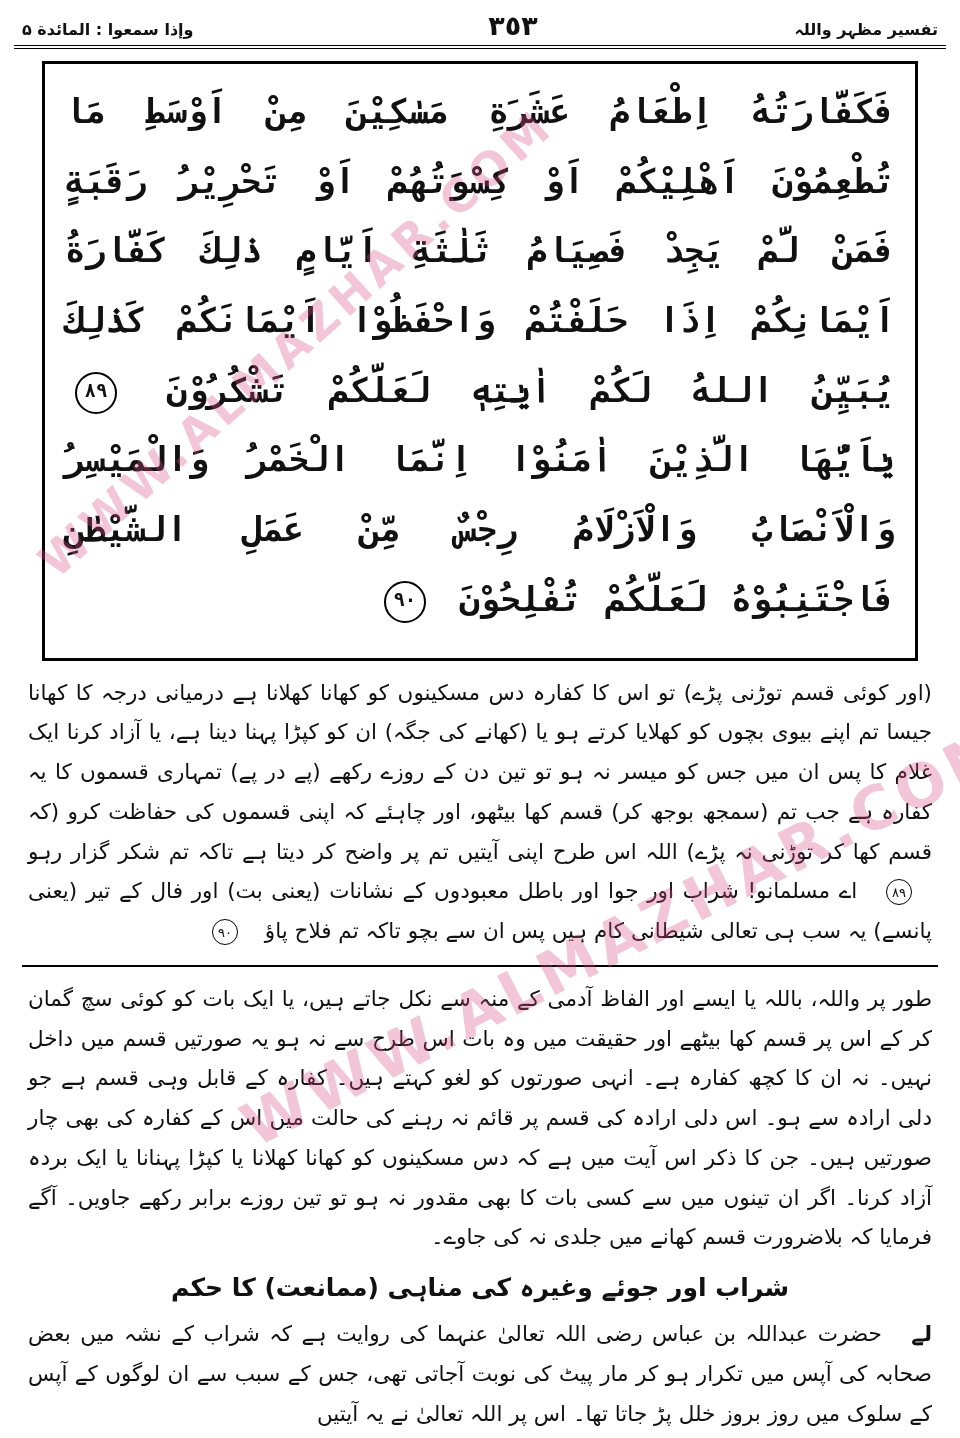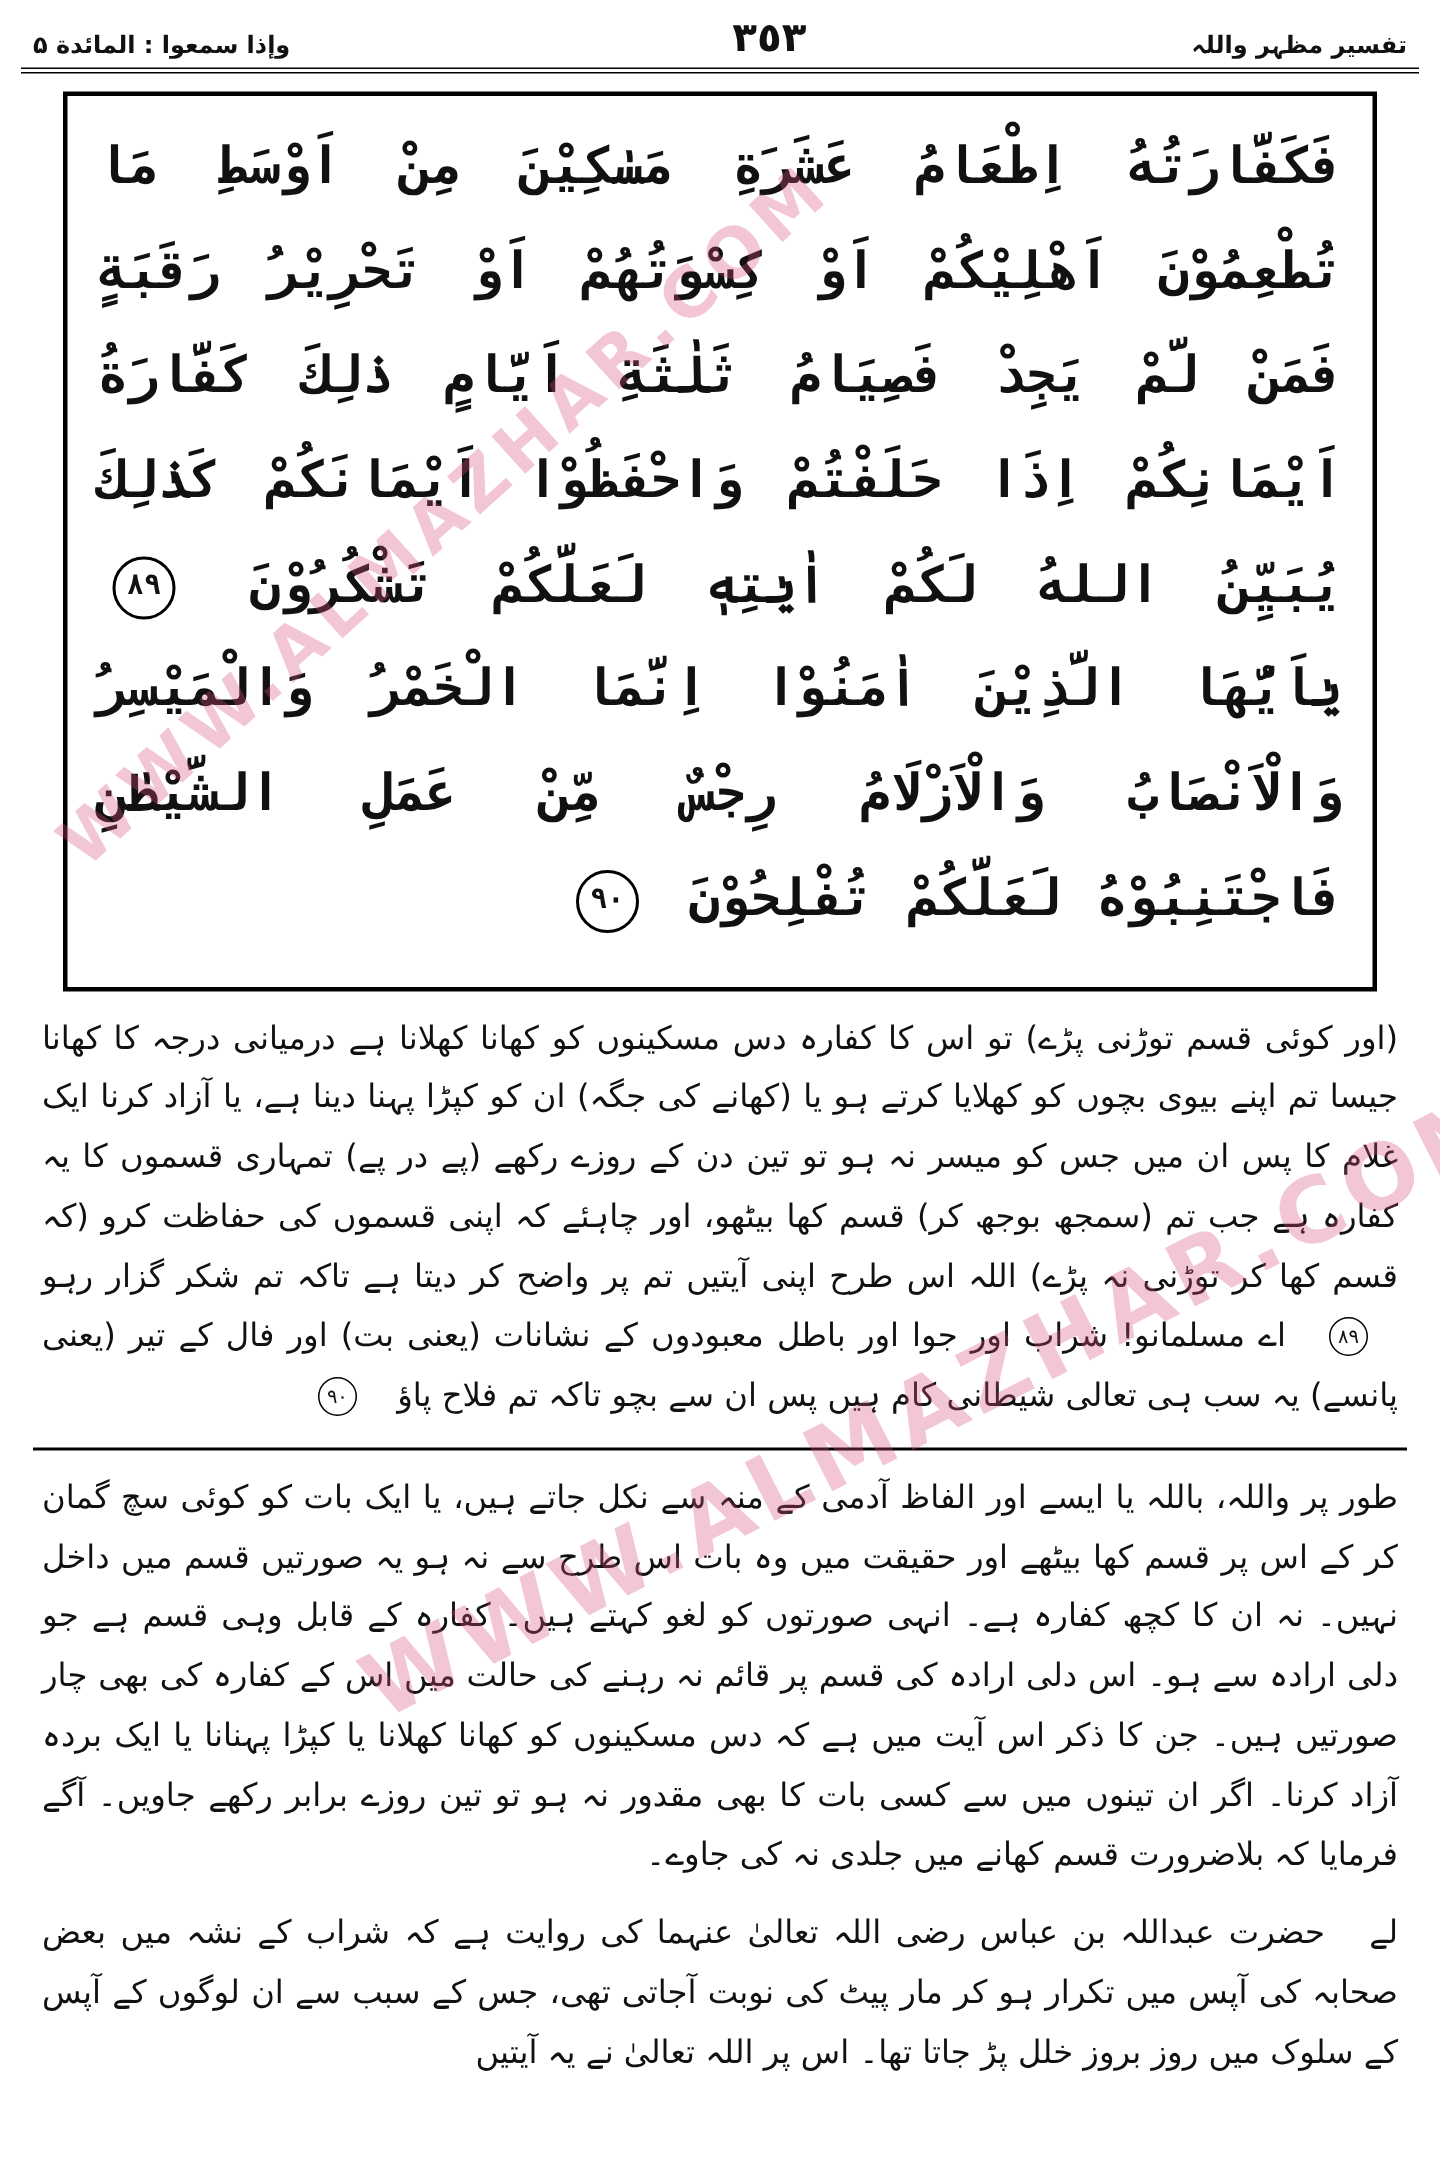--- a/index.html
+++ b/index.html
@@ -103,21 +103,21 @@
     margin: 14px 22px 6px 22px;
     border-top: 2px solid #000;
   }
   .heading {
     direction: rtl;
     text-align: center;
     font-size: 25px;
     font-weight: bold;
     margin: 16px 0 8px 0;
   }
-  .footnote-marker { font-weight: normal; margin-left: 20px; }
+  .footnote-marker { font-weight: bold; margin-left: 20px; }
 
   
   .footer {
     position: absolute;
     left: 0; right: 0;
     bottom: 14px;
     text-align: center;
     font-size: 21px;
     font-weight: bold;
     direction: rtl;
@@ -152,20 +152,21 @@
     <span>(اور کوئی قسم توڑنی پڑے) تو اس کا کفارہ دس مسکینوں کو کھانا کھلانا ہے درمیانی درجہ کا کھانا جیسا تم اپنے بیوی بچوں کو کھلایا کرتے ہو یا (کھانے کی جگہ) ان کو کپڑا پہنا دینا ہے، یا آزاد کرنا ایک غلام کا پس ان میں جس کو میسر نہ ہو تو تین دن کے روزے رکھے (پے در پے) تمہاری قسموں کا یہ کفارہ ہے جب تم (سمجھ بوجھ کر) قسم کھا بیٹھو، اور چاہئے کہ اپنی قسموں کی حفاظت کرو (کہ قسم کھا کر توڑنی نہ پڑے) اللہ اس طرح اپنی آیتیں تم پر واضح کر دیتا ہے تاکہ تم شکر گزار رہو</span>
     <span class="tr-verse-badge">۸۹</span>
     <span>اے مسلمانو! شراب اور جوا اور باطل معبودوں کے نشانات (یعنی بت) اور فال کے تیر (یعنی پانسے) یہ سب ہی تعالی شیطانی کام ہیں پس ان سے بچو تاکہ تم فلاح پاؤ</span>
     <span class="tr-verse-badge">۹۰</span>
   </section>
 
   <div class="divider"></div>
 
   <section class="commentary">طور پر واللہ، باللہ یا ایسے اور الفاظ آدمی کے منہ سے نکل جاتے ہیں، یا ایک بات کو کوئی سچ گمان کر کے اس پر قسم کھا بیٹھے اور حقیقت میں وہ بات اس طرح سے نہ ہو یہ صورتیں قسم میں داخل نہیں۔ نہ ان کا کچھ کفارہ ہے۔ انہی صورتوں کو لغو کہتے ہیں۔ کفارہ کے قابل وہی قسم ہے جو دلی ارادہ سے ہو۔ اس دلی ارادہ کی قسم پر قائم نہ رہنے کی حالت میں اس کے کفارہ کی بھی چار صورتیں ہیں۔ جن کا ذکر اس آیت میں ہے کہ دس مسکینوں کو کھانا کھلانا یا کپڑا پہنانا یا ایک بردہ آزاد کرنا۔ اگر ان تینوں میں سے کسی بات کا بھی مقدور نہ ہو تو تین روزے برابر رکھے جاویں۔ آگے فرمایا کہ بلاضرورت قسم کھانے میں جلدی نہ کی جاوے۔</section>
 
+  <h2 class="heading">شراب اور جوئے وغیرہ کی مناہی (ممانعت) کا حکم</h2>
 
   <section class="footnote">
     <span class="footnote-marker">لے</span>
     <span>حضرت عبداللہ بن عباس رضی اللہ تعالیٰ عنہما کی روایت ہے کہ شراب کے نشہ میں بعض صحابہ کی آپس میں تکرار ہو کر مار پیٹ کی نوبت آجاتی تھی، جس کے سبب سے ان لوگوں کے آپس کے سلوک میں روز بروز خلل پڑ جاتا تھا۔ اس پر اللہ تعالیٰ نے یہ آیتیں</span>
   </section>
 
 
 </div>
 
 </body></html>

